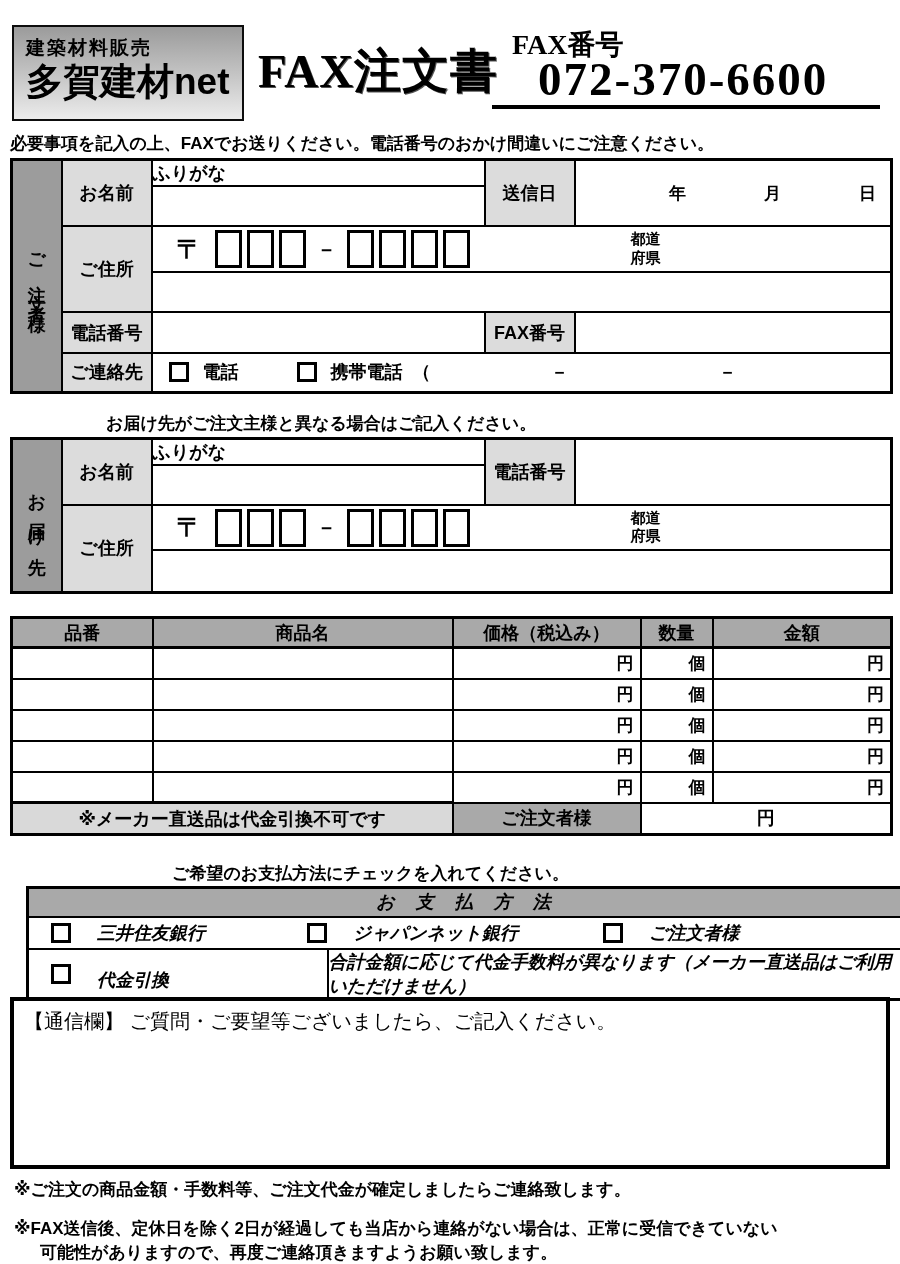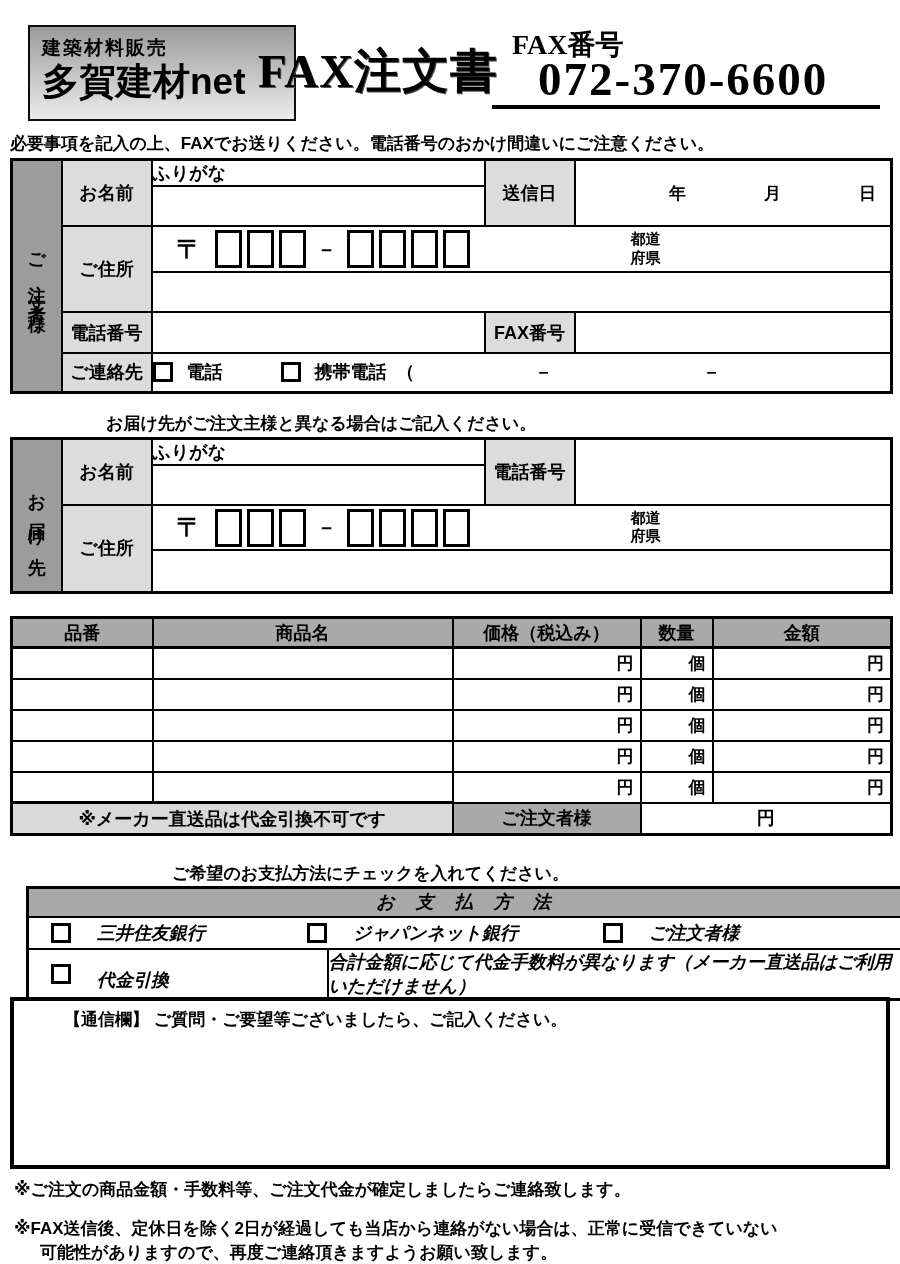--- a/index.html
+++ b/index.html
@@ -5,21 +5,21 @@
   html,body{margin:0;padding:0;}
   body{
     width:900px;height:1264px;position:relative;background:#ffffff;color:#000;
     font-family:"Liberation Sans","DejaVu Sans",sans-serif;
     -webkit-font-smoothing:antialiased;
   }
   .abs{position:absolute;}
 
   
   .logo-box{
-    left:28px;top:25px;width:268px;height:96px;
+    left:12px;top:25px;width:232px;height:96px;
     border:2px solid #0d0d0d;box-sizing:border-box;
     background:linear-gradient(180deg,#9b9b9b 0%,#c7c7c7 55%,#ececec 100%);
     padding:8px 0 0 12px;
   }
   .logo-tagline{font-size:19px;font-weight:bold;letter-spacing:2px;}
   .logo-name{font-size:37px;font-weight:bold;letter-spacing:0px;line-height:1.15;}
   .form-title{
     left:258px;top:40px;font-size:47px;font-weight:900;
     font-family:"Liberation Serif","DejaVu Serif",serif;
     letter-spacing:1px;text-shadow:1px 1px 0 #555;
@@ -53,21 +53,21 @@
   .pbox{width:27px;height:38px;border:3px solid #000;background:#fff;margin-right:5px;box-sizing:border-box;}
   .pdash{font-size:20px;font-weight:bold;margin:0 10px 0 6px;}
   .pref{
     position:absolute;left:478px;top:50%;transform:translateY(-50%);
     font-size:15px;line-height:1.25;text-align:center;font-weight:bold;
   }
   .date-flex{display:flex;align-items:center;justify-content:flex-end;padding-right:14px;gap:0;}
   .date-flex span{font-size:17px;}
   .date-flex .du{margin-left:78px;}
   .checkbox{width:20px;height:20px;border:3px solid #000;background:#fff;box-sizing:border-box;display:inline-block;flex:0 0 auto;}
-  .contact-flex{display:flex;align-items:center;padding-left:0;}
+  .contact-flex{display:flex;align-items:center;padding-left:16px;}
   .contact-flex .t{margin-left:14px;}
   .contact-flex .gap{width:58px;}
   .contact-flex .paren{margin-left:10px;}
   .contact-flex .cdash{margin-left:120px;font-weight:bold;}
 
   
   .mid-note{font-size:17px;font-weight:bold;}
 
   
   table.order td{text-align:center;vertical-align:middle;}
@@ -87,21 +87,21 @@
   .pay-opt.o3{box-sizing:border-box;}
   .cod-cell{display:flex;align-items:center;padding-left:22px;}
   .cod-cell .t{margin-left:26px;margin-top:12px;}
   td.cod-note{font-size:14.5px;padding-left:4px;vertical-align:middle;font-weight:bold;}
 
   
   .remarks-box{
     left:10px;top:997px;width:880px;height:172px;border:4px solid #000;box-sizing:border-box;background:#fff;
     padding:7px 10px;
   }
-  .remarks-line{font-size:17px;font-weight:bold;margin-left:40px;}
+  .remarks-line{font-size:20px;font-weight:normal;}
   .remarks-space{width:100%;height:120px;}
 
   
   .footer-notes{left:14px;top:1178px;font-size:17px;font-weight:bold;line-height:1.45;}
   .footer-notes .n1{margin-bottom:14px;}
   .footer-notes .n3{padding-left:26px;}
 </style>
 </head>
 <body>
 

